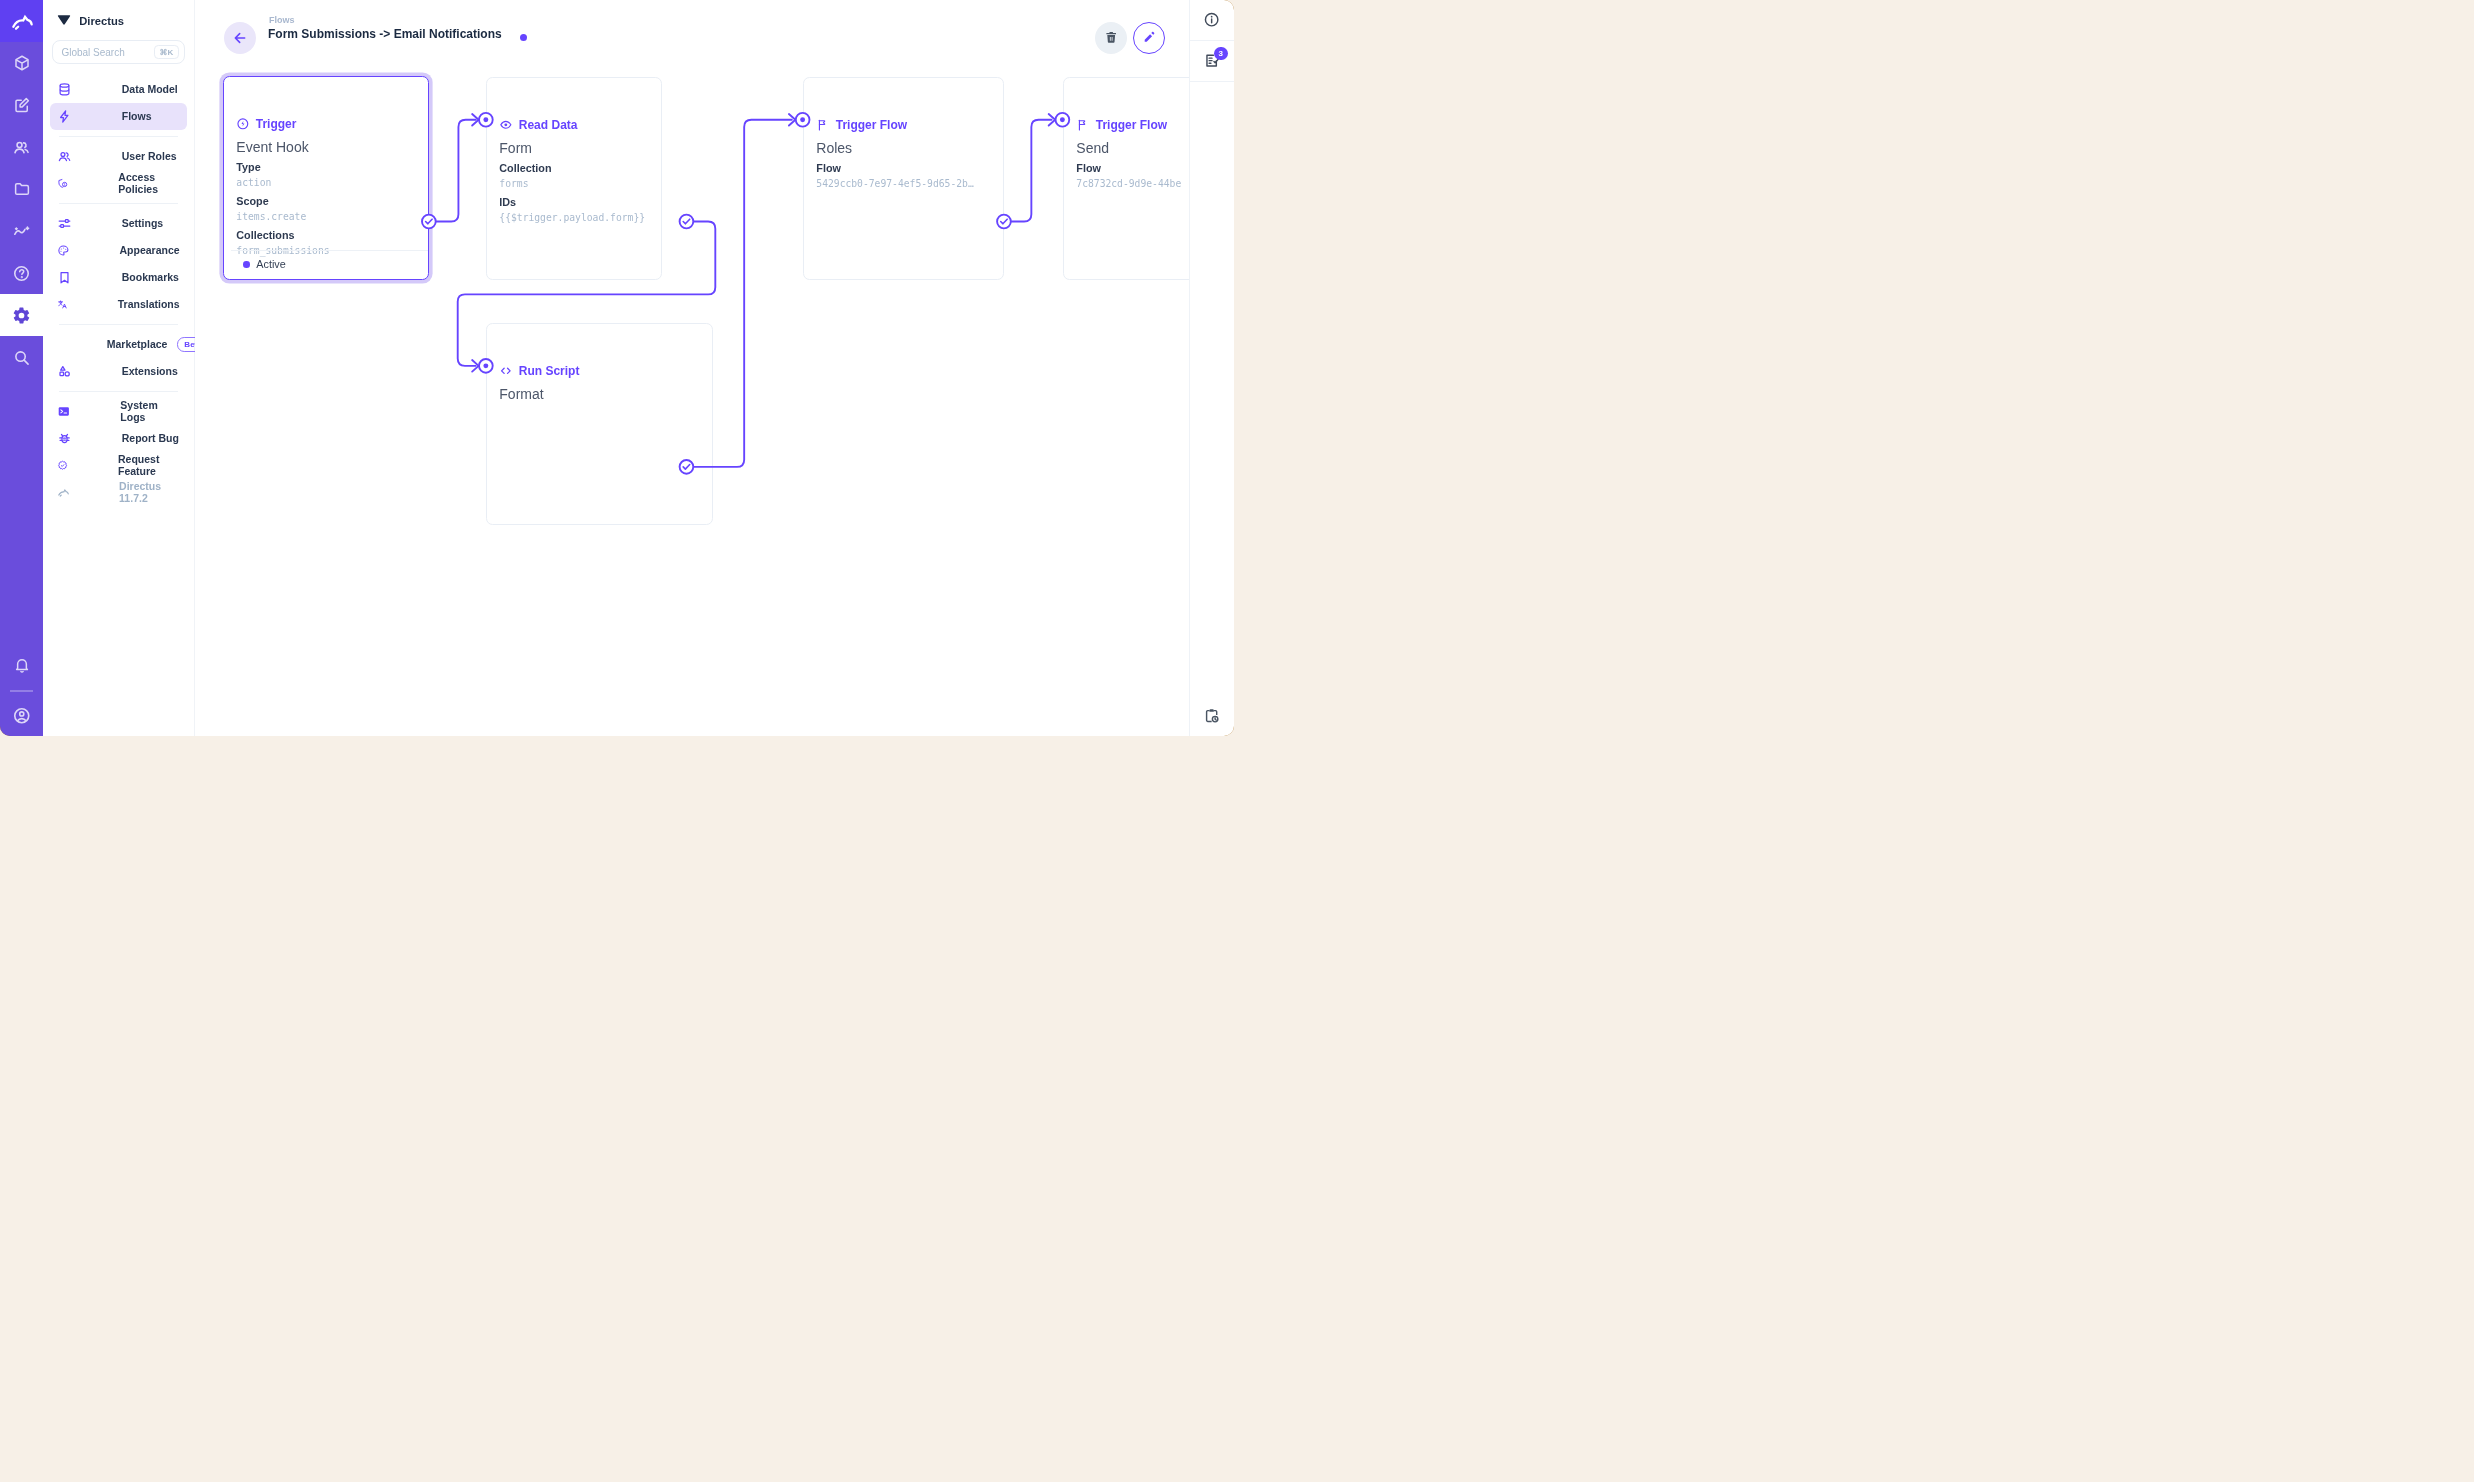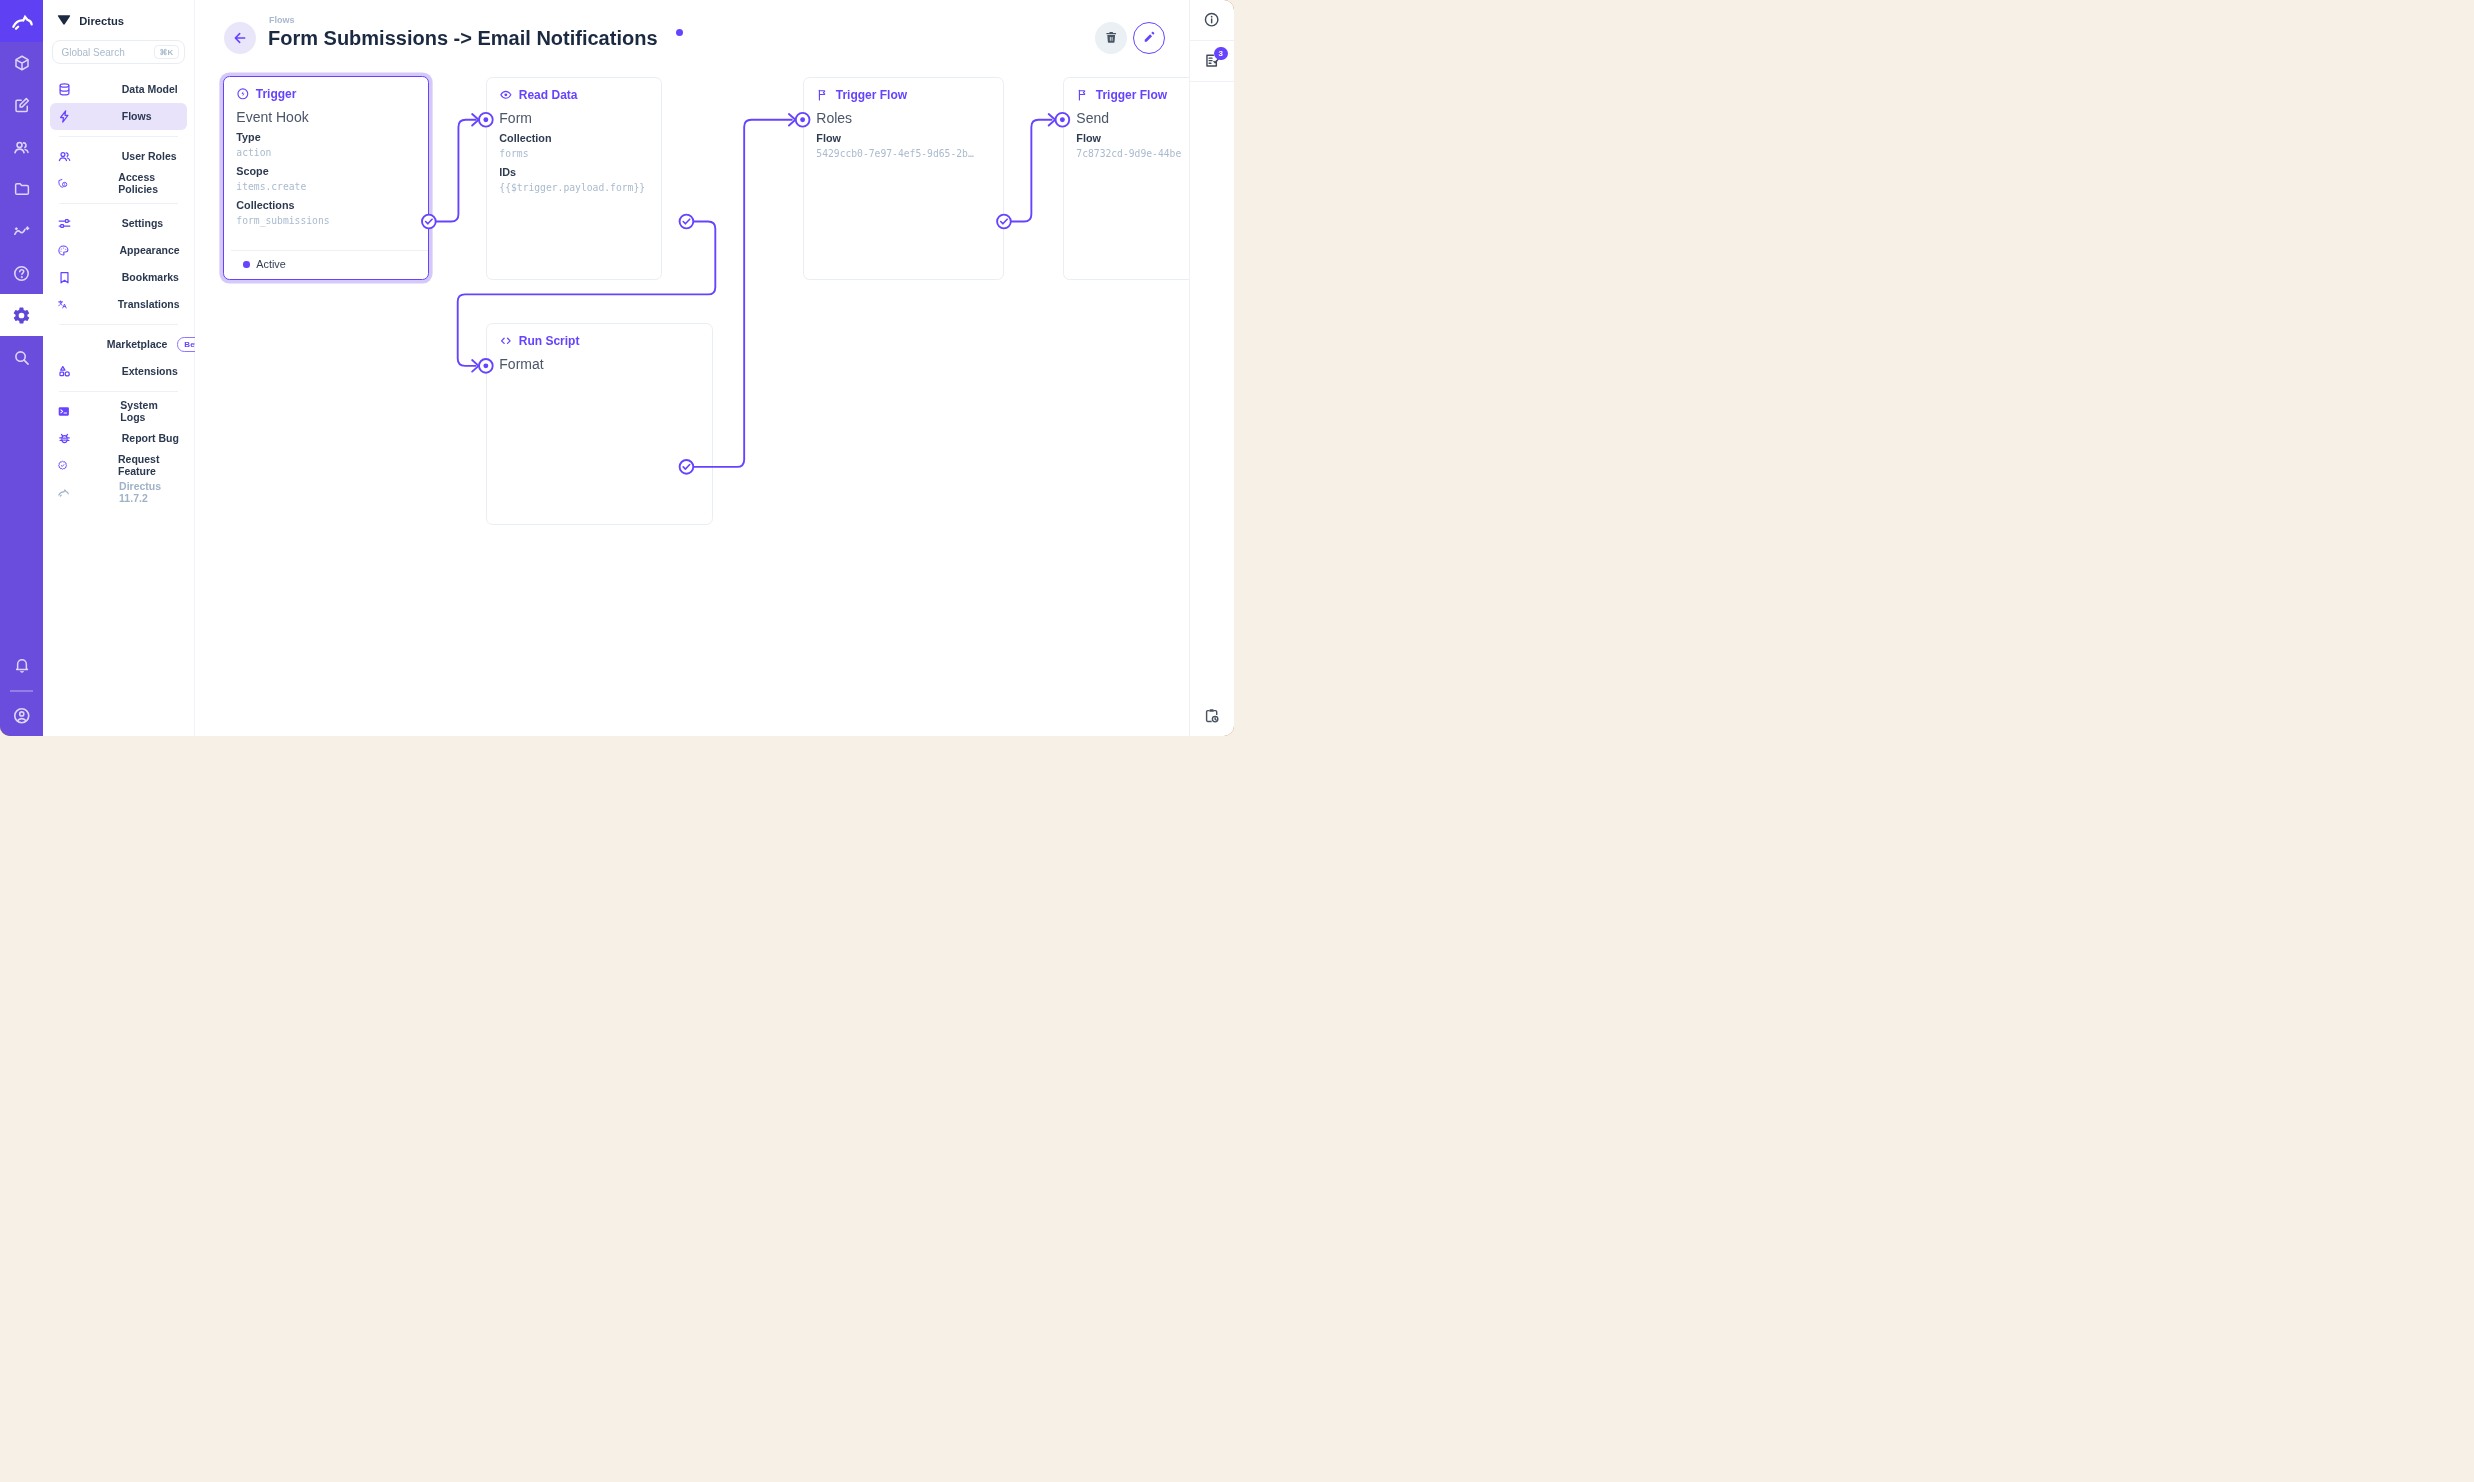--- a/index.html
+++ b/index.html
@@ -35,28 +35,28 @@
                 border-radius:7.2px; padding:1.8px 6.5px; }
 
   
   .main { position:relative; flex:1; background:#fff; overflow:hidden; }
   .icon-btn { position:absolute; width:32px; height:32px; border-radius:50%; display:flex; align-items:center;
               justify-content:center; cursor:pointer; }
   .back-btn { left:29px; top:21.7px; background:#EAE6FA; color:#6644FF; }
   .trash-btn { left:900px; top:21.7px; background:#EBF0F5; color:#4A5563; }
   .edit-btn { left:938px; top:21.7px; background:#fff; border:1.4px solid #6644FF; color:#6644FF; }
   .crumb { position:absolute; left:74px; top:15px; font-size:9px; font-weight:600; color:#A9B8CF; }
-  .page-title { position:absolute; left:73px; top:27px; font-size:20px; font-weight:700; color:#1B2A41;
-                display:flex; align-items:flex-start; gap:18px; }
+  .page-title { position:absolute; left:73px; top:27px; font-size:12px; font-weight:700; color:#1B2A41;
+                display:flex; align-items:flex-end; gap:18px; }
   .title-dot { width:7.2px; height:7.2px; border-radius:50%; background:#6644FF; margin-top:2.2px; }
 
   
   .panel { position:absolute; background:#fff; border:1.4px solid #E9EEF5; border-radius:6.5px; padding:10px 12.3px; }
   .panel.selected { border-color:#6644FF; box-shadow:0 0 0 3.6px #D4C9F9; }
-  .panel-title { display:flex; align-items:center; gap:5.8px; color:#6644FF; font-weight:700; font-size:12px; margin-bottom:9.4px; }
+  .panel-title { display:flex; align-items:center; gap:5.8px; color:#6644FF; font-weight:700; font-size:12px; margin-bottom:9.4px;margin-top:30px; }
   .op-name { font-size:14px; color:#4C5669; margin-bottom:5px; line-height:14.4px; }
   .f-label { font-size:10.8px; font-weight:700; color:#2E3A50; margin-top:3.6px; line-height:14.4px; }
   .f-value { font-family:"DejaVu Sans Mono", monospace; font-size:9.7px; color:#A9BACE; margin-top:2.2px;
              line-height:13.7px; white-space:nowrap; overflow:hidden; }
   .panel-footer { position:absolute; left:7px; right:0; bottom:0; border-top:1.4px solid #EDF1F6;
                   padding:7.2px 12.3px 8.7px 12.3px; display:flex; align-items:center; gap:6.5px; }
   .status-dot { width:6.5px; height:6.5px; border-radius:50%; background:#6644FF; }
   .status-text { font-size:10.8px; color:#333F54; }
   .wires { position:absolute; left:0; top:0; pointer-events:none; }
 

